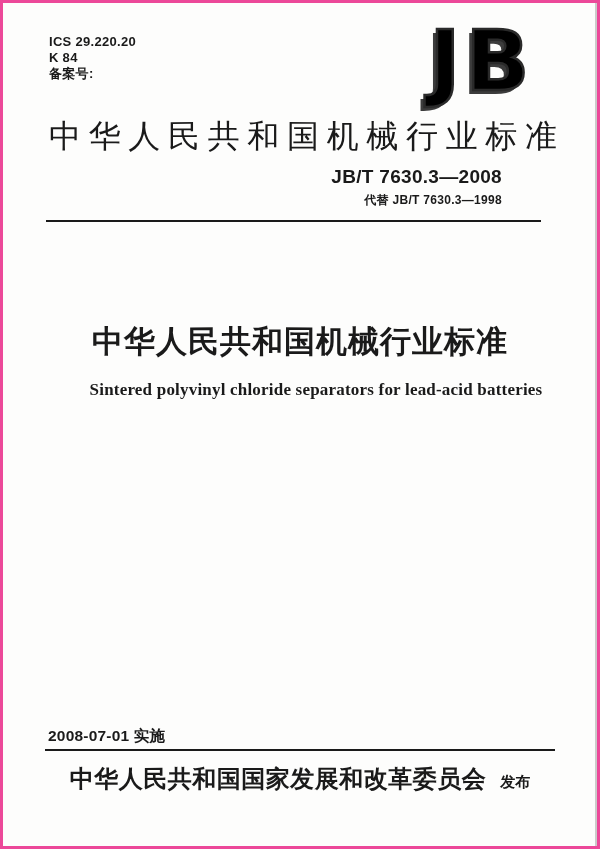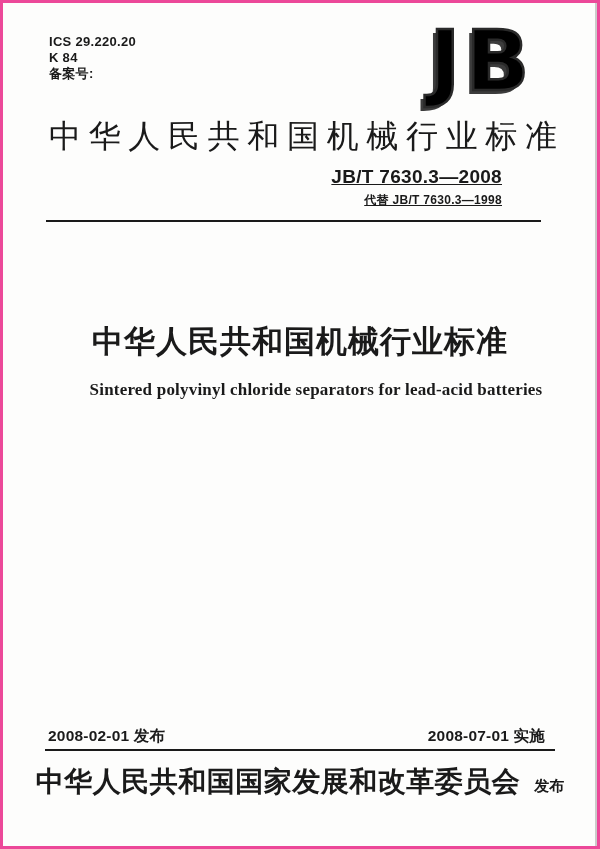--- a/index.html
+++ b/index.html
@@ -58,21 +58,20 @@
     font-weight: 400;
     white-space: nowrap;
     text-align: justify;
     text-align-last: justify;
   }
   .std-number-block {
     position: absolute;
     right: 95px;
     top: 163px;
     text-align: right;
-    text-decoration: underline;
   }
   .std-number {
     font-size: 19px;
     font-weight: bold;
     letter-spacing: 0.3px;
   }
   .std-replaces {
     margin-top: 4px;
     font-size: 12px;
     font-weight: 600;
@@ -131,21 +130,21 @@
     left: 0;
     top: 760px;
     width: 100%;
     display: flex;
     justify-content: center;
     align-items: baseline;
     gap: 14px;
     white-space: nowrap;
   }
   .issuer-name {
-    font-size: 28px;
+    font-size: 24px;
     font-weight: bold;
     letter-spacing: 0.5px;
   }
   .issuer-publish {
     font-size: 15px;
     font-weight: bold;
   }
 </style>
 </head>
 <body>
@@ -169,21 +168,20 @@
     <div class="std-replaces">代替 JB/T 7630.3—1998</div>
   </div>
 
   <div class="top-rule"></div>
 
   <div class="title-cn">中华人民共和国机械行业标准</div>
 
   <div class="title-en">Sintered polyvinyl chloride separators for lead-acid batteries</div>
 
   <div class="dates-row">
-    <span>2008-02-01 发布</span>
     <span>2008-07-01 实施</span>
   </div>
 
   <div class="dates-rule"></div>
 
   <div class="issuer-row">
     <span class="issuer-name">中华人民共和国国家发展和改革委员会</span>
     <span class="issuer-publish">发布</span>
   </div>
 

